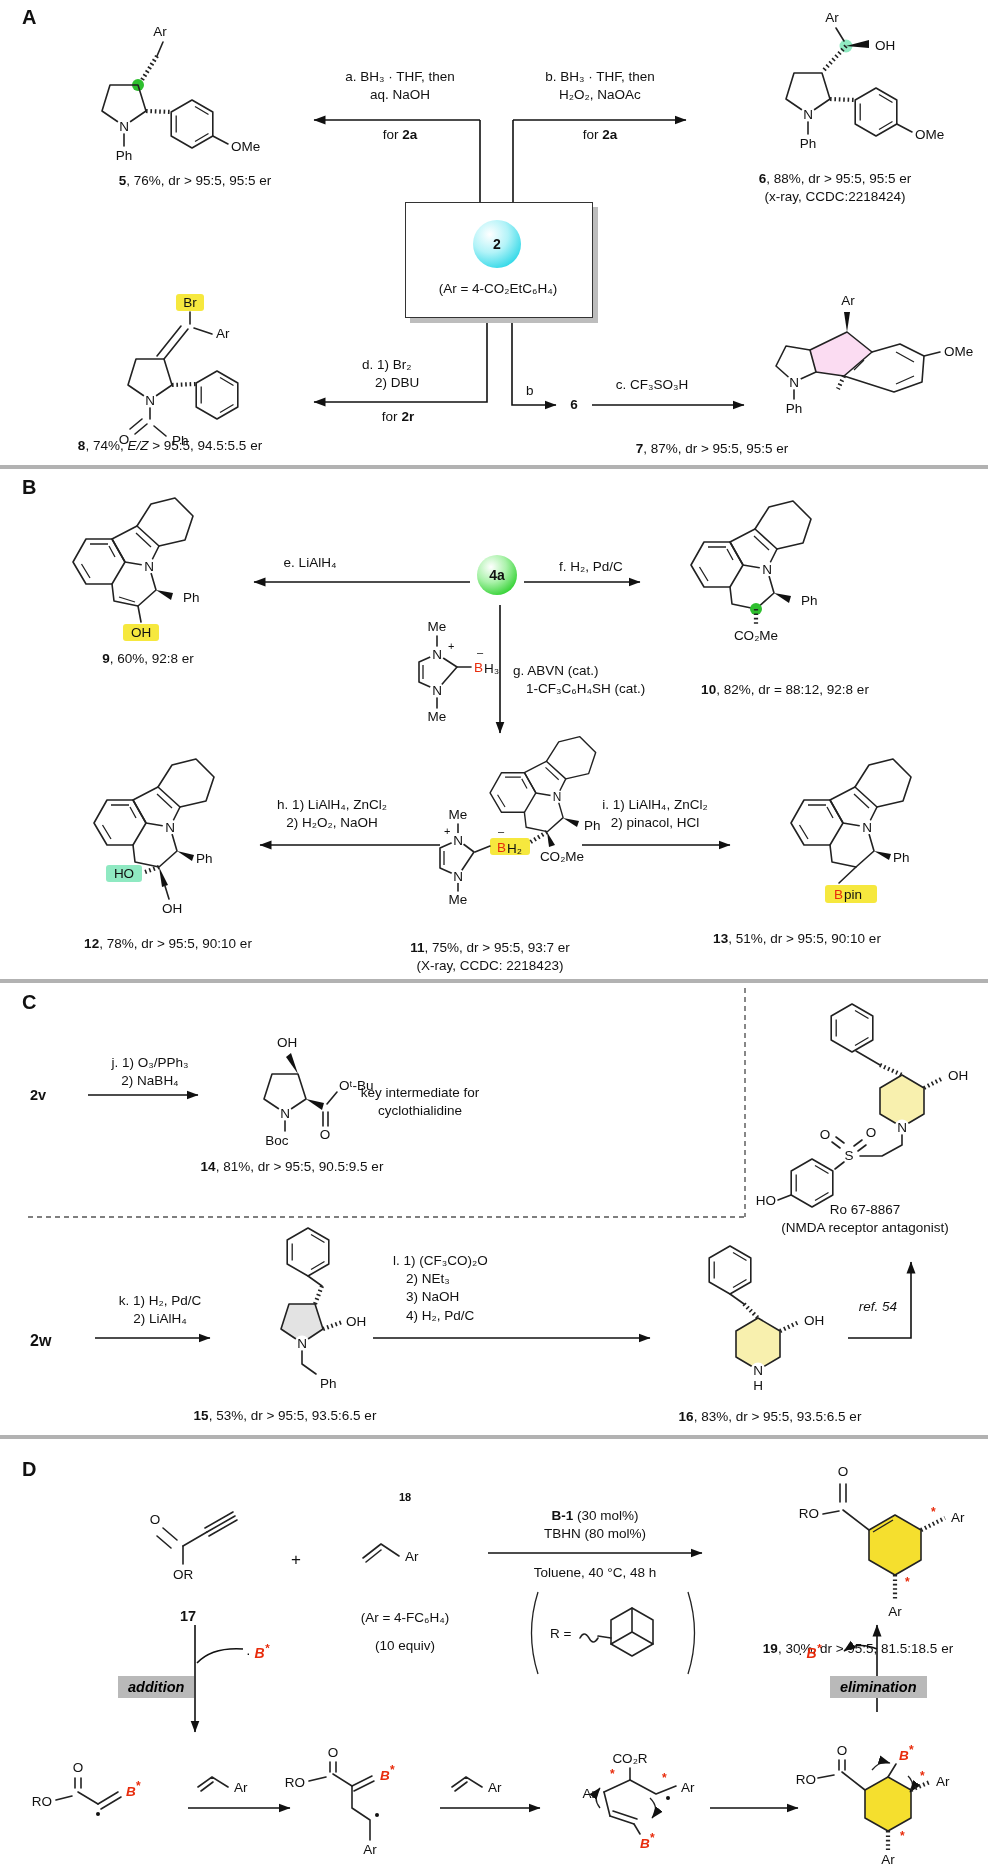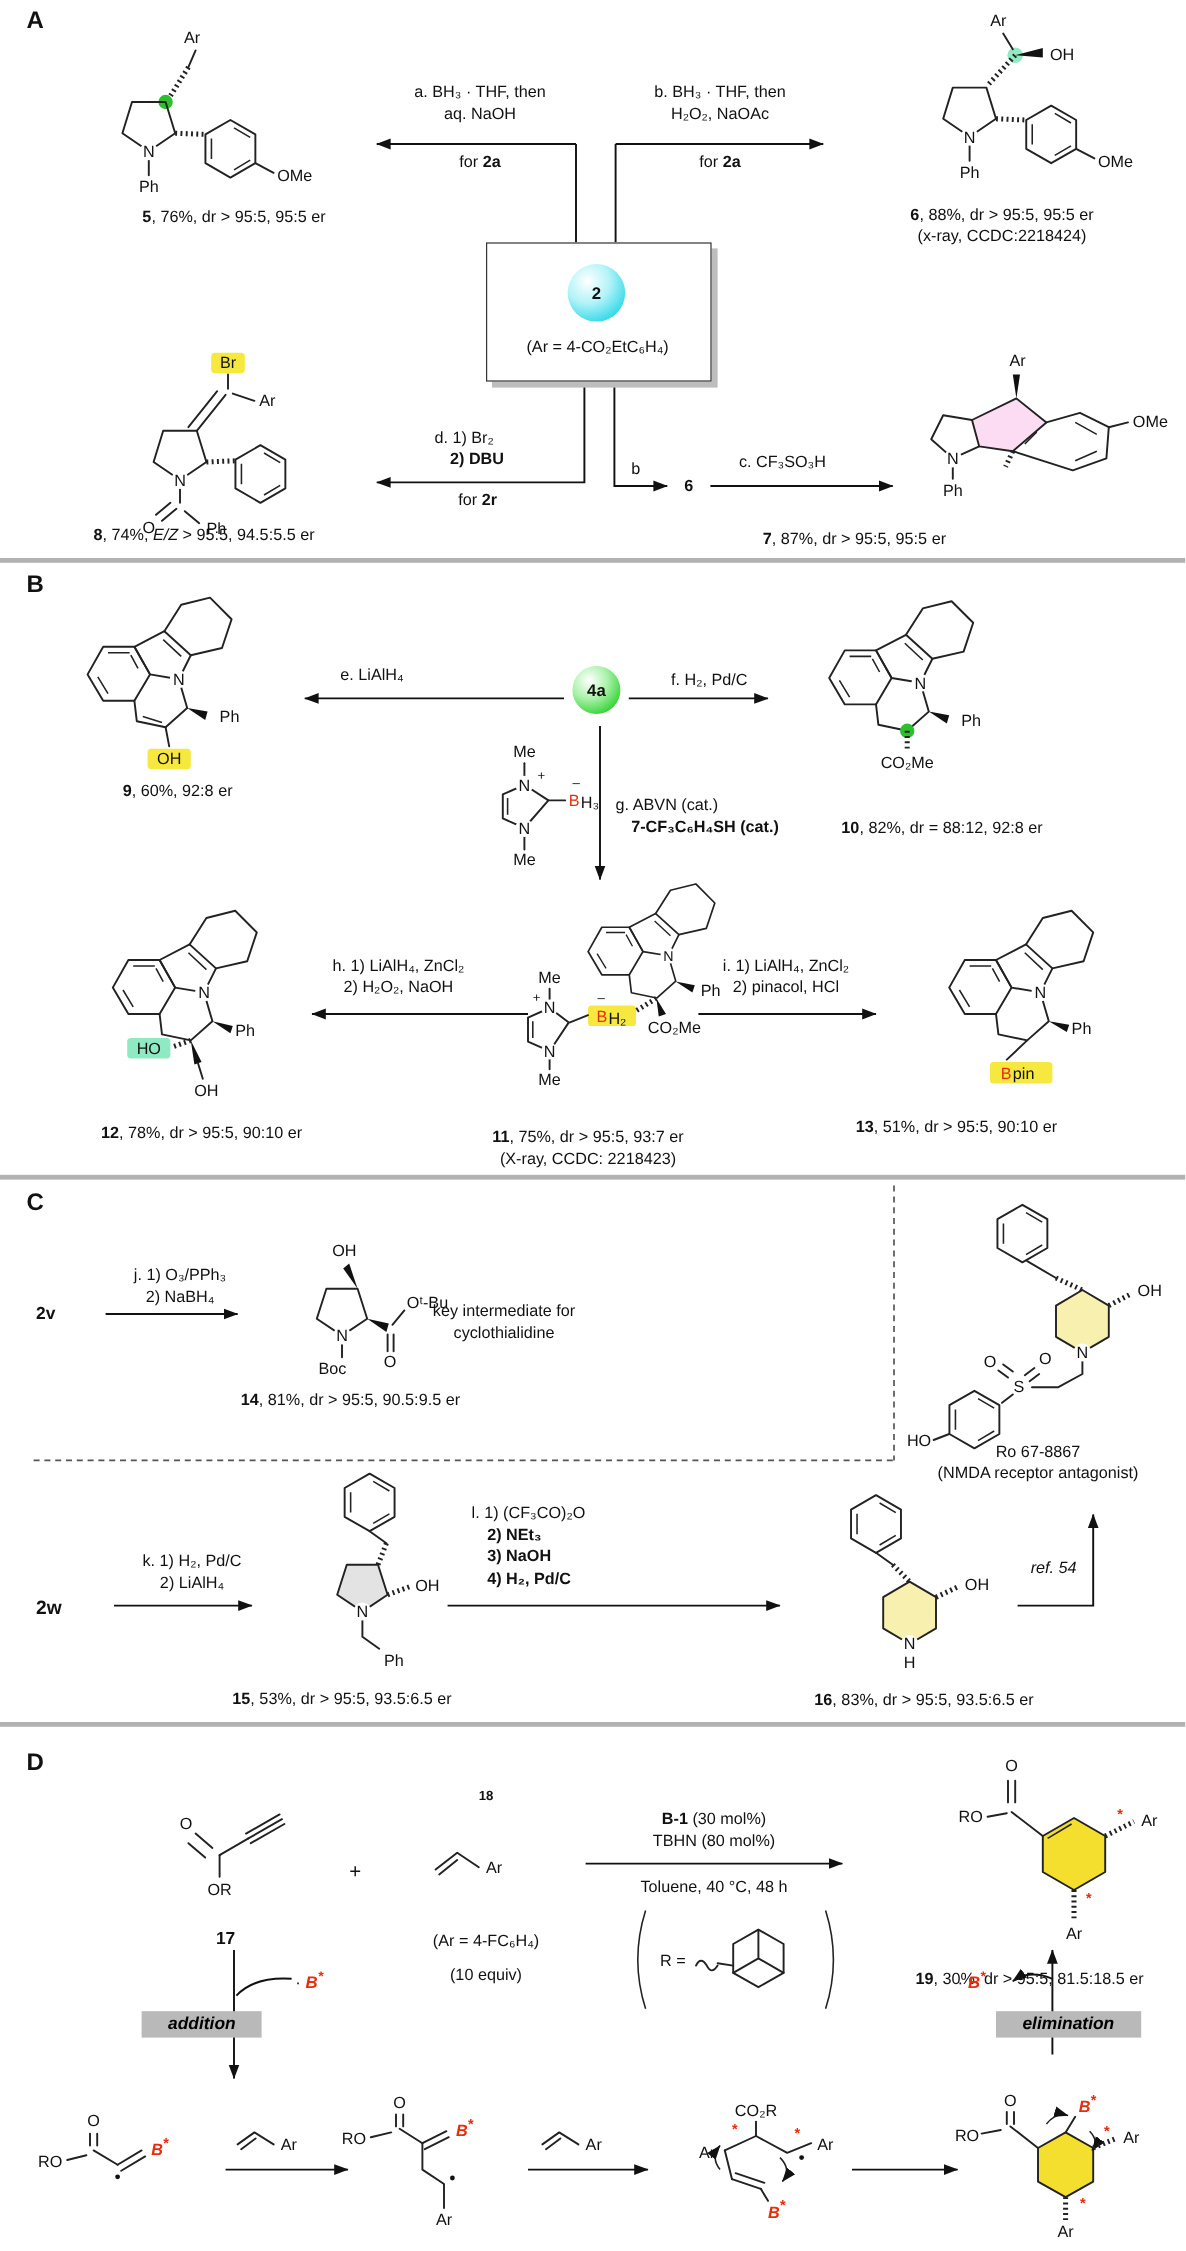--- a/index.html
+++ b/index.html
@@ -3,28 +3,28 @@
 <meta charset="utf-8">
 <style>
   html,body{margin:0;padding:0;background:#fff;}
   body{font-family:"Liberation Sans",sans-serif;color:#111;}
   #canvas{position:relative;width:988px;height:1876px;background:#fff;overflow:hidden;}
   .plabel{position:absolute;font-weight:bold;font-size:20px;}
   .cap{position:absolute;font-size:13.5px;white-space:nowrap;transform:translateX(-50%);text-align:center;line-height:1.4;}
   .capL{position:absolute;font-size:13.5px;white-space:nowrap;line-height:1.4;}
   .cond{position:absolute;font-size:13.5px;white-space:nowrap;transform:translateX(-50%);text-align:center;line-height:1.35;}
   .condL{position:absolute;font-size:13.5px;white-space:nowrap;text-align:left;line-height:1.35;}
-  .ind{padding-left:13px;font-weight:bold;}
+  .ind{padding-left:13px;}
   .b{font-weight:bold;} .i{font-style:italic;}
   .divider{position:absolute;left:0;width:988px;height:4px;background:#b2b2b2;}
   .cbox{position:absolute;border:1.6px solid #333;background:#fff;box-shadow:5px 5px 0 #bdbdbd;}
   .sphere{position:absolute;border-radius:50%;display:flex;align-items:center;justify-content:center;font-weight:bold;font-size:14px;}
   #sphere2{background:radial-gradient(circle at 35% 30%,#ffffff,#b2f3f8 40%,#35d9e8 78%,#12bcd4);}
   #sphere4a{background:radial-gradient(circle at 35% 30%,#ffffff,#aaf2aa 40%,#37d337 78%,#14b614);align-items:center;}
-  .graybox{position:absolute;background:#b9b9b9;color:#000;font-weight:bold;font-style:italic;font-size:14.5px;text-align:center;padding:3px 22px;white-space:nowrap;}
+  .graybox{position:absolute;background:#b9b9b9;color:#000;font-weight:bold;font-style:italic;font-size:14.5px;text-align:center;padding:3px 10px;white-space:nowrap;}
   .molsvg{position:absolute;overflow:visible;}
   .bond{stroke:#222;stroke-width:1.6;fill:none;stroke-linecap:round;stroke-linejoin:round;}
   .bthin{stroke:#222;stroke-width:1.3;fill:none;}
   .hash{stroke:#222;stroke-width:4.2;stroke-dasharray:1.6 2.8;fill:none;}
   .wedge{fill:#111;stroke:none;}
   .arr{stroke:#111;stroke-width:1.6;fill:none;}
   .dashline{stroke:#555;stroke-width:1.4;stroke-dasharray:5 4;fill:none;}
   svg text{font-family:"Liberation Sans",sans-serif;font-size:13.5px;fill:#111;stroke:none;}
   text.small{font-size:11px;}
   text.redb{fill:#e82c0c;}
@@ -254,21 +254,21 @@
     <text x="44" y="39" text-anchor="middle">N</text>
     <text x="55" y="30" class="small">+</text>
     <text x="44" y="75" text-anchor="middle">N</text>
     <text x="44" y="101" text-anchor="middle">Me</text>
     <text x="84" y="36" class="small">–</text>
     <text x="81" y="52" class="redb">B</text>
     <text x="91" y="53">H₃</text>
   </svg>
   <div class="condL" style="left:513px;top:662px">
       <div>g. ABVN (cat.)</div>
-      <div class="ind">7-CF₃C₆H₄SH (cat.)</div>
+      <div class="ind">1-CF₃C₆H₄SH (cat.)</div>
     </div>
 
   <svg class="molsvg" style="left:48px;top:750px" width="245" height="180">
     <g transform="translate(30,6)">
       <use href="#core4"></use>
       <polygon class="wedge" points="99,95 116,99 114,105"></polygon>
     </g>
     <rect class="hlm" x="58" y="115" width="36" height="17" rx="3"></rect>
     <path class="hash" d="M111,117 L97,122"></path>
     <polygon class="wedge" points="111,117 120,135 114,137"></polygon>

